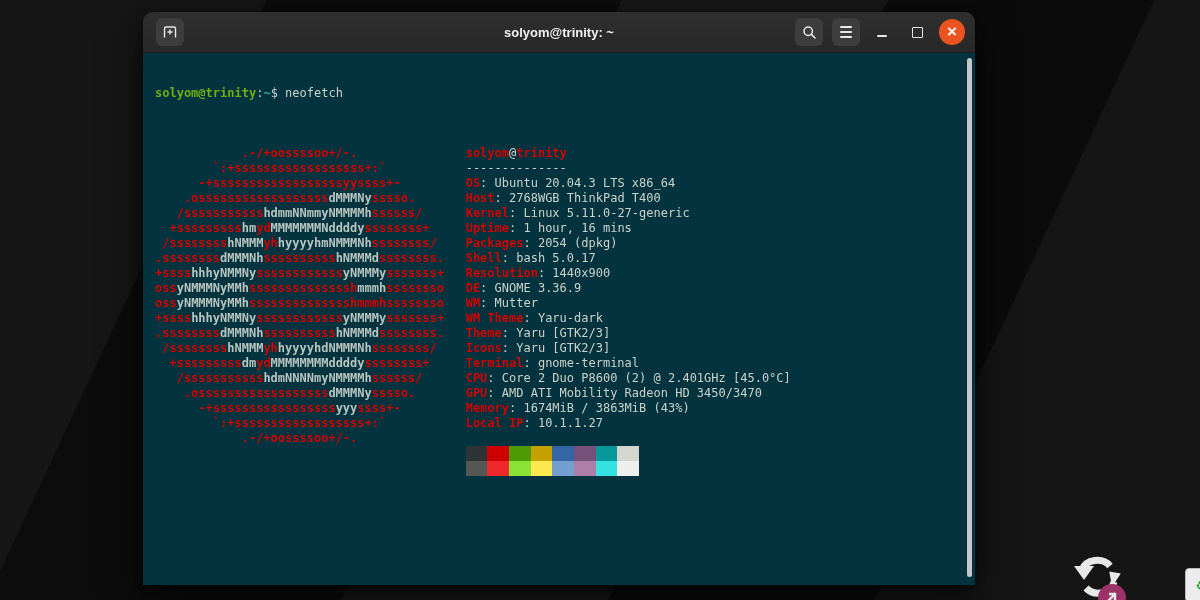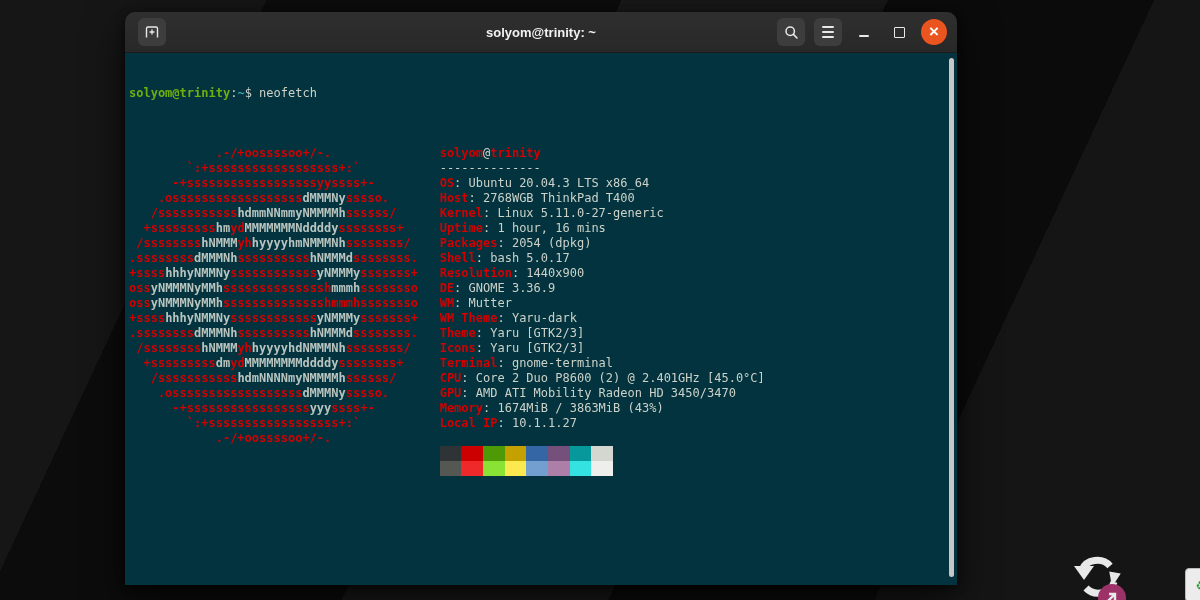--- a/index.html
+++ b/index.html
@@ -5,21 +5,21 @@
   html,body{margin:0;padding:0;}
   body{
     width:1200px;height:600px;overflow:hidden;position:relative;
     font-family:"Liberation Sans","DejaVu Sans",sans-serif;
     background-color:#0d0d0d;
     background-image:
       linear-gradient(115deg, #161616 0 18%, #0c0c0c 18% 42%, #181818 42% 60%, #0b0b0b 60% 78%, #151515 78%);
   }
   
   .window{
-    position:absolute;left:125px;top:12px;width:832px;height:573px;
+    position:absolute;left:143px;top:12px;width:832px;height:573px;
     border-radius:10px 10px 0 0;
     box-shadow:0 14px 40px rgba(0,0,0,.65), 0 2px 8px rgba(0,0,0,.5);
     overflow:hidden;
   }
   .titlebar{
     height:40px;background:linear-gradient(#2f2f2f,#282828);
     border-bottom:1px solid #1c1c1c;
     display:flex;align-items:center;position:relative;
   }
   .tb-btn{
@@ -36,21 +36,21 @@
   .hamburger i{display:block;width:12px;height:2px;background:#e8e8e8;border-radius:1px;}
   .win-ctl{width:26px;height:26px;display:flex;align-items:center;justify-content:center;}
   .min-glyph{width:10px;height:2px;background:#e8e8e8;border-radius:1px;margin-top:8px;}
   .max-glyph{width:9px;height:9px;border:1.5px solid #e8e8e8;border-radius:1px;}
   .close-btn{width:26px;height:26px;border-radius:50%;background:#E9541F;
     display:flex;align-items:center;justify-content:center;}
   .close-x{color:#fff;font-size:17px;font-weight:bold;line-height:1;margin-top:-2px;}
   
   .term{
     position:relative;background:#02333e;height:532px;
-    padding:3px 0 0 4px;box-sizing:border-box;
+    padding:3px 0 0 12px;box-sizing:border-box;
     font-family:"DejaVu Sans Mono","Liberation Mono",monospace;
     font-size:12px;line-height:15px;color:#ccd2c9;white-space:pre;
   }
   .term .line{height:15px;}
   .c-green{color:#6fae10;font-weight:bold;}
   .c-teal{color:#38a8ad;font-weight:bold;}
   .c-fg{color:#ccd2c9;}
   .c-red{color:#d20000;font-weight:bold;}
   .c-art2{color:#b9c4bf;font-weight:bold;margin-top:28px;}
   .neo-wrap{position:relative;height:345px;}

